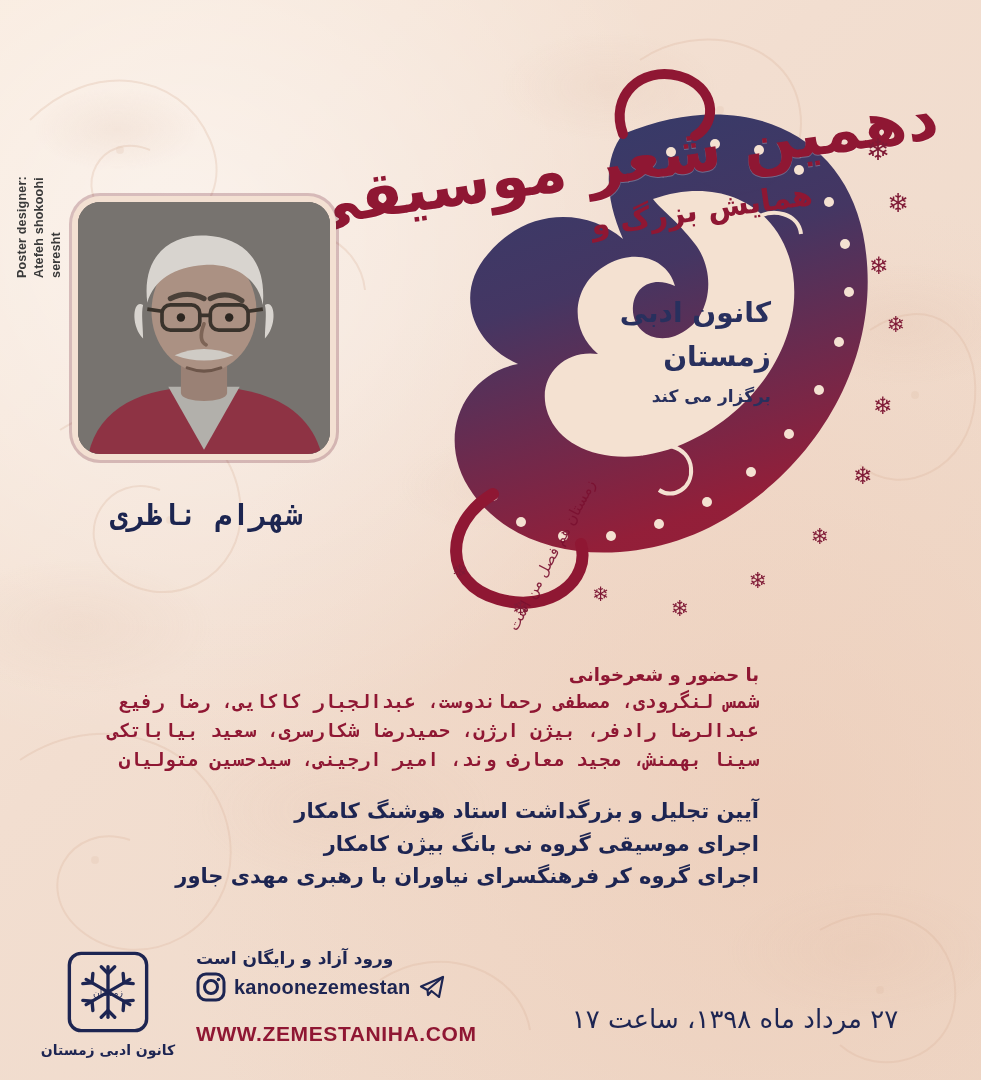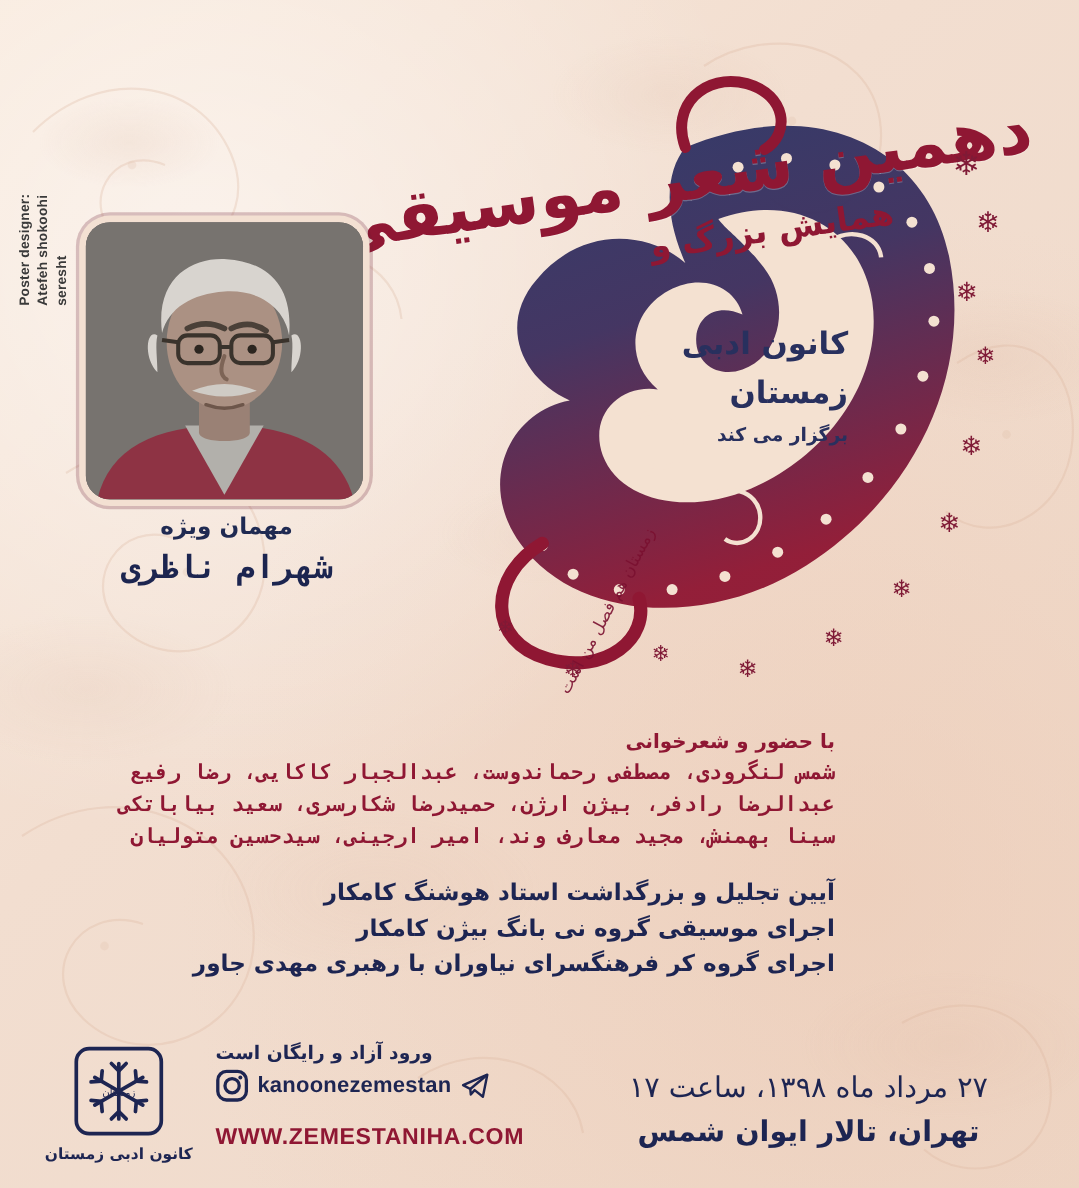--- a/index.html
+++ b/index.html
@@ -452,21 +452,20 @@
 
         <path d="M120,116 q-6,16 2,20" stroke="#7d6456" stroke-width="3.5" fill="none" stroke-linecap="round"></path>
 
         <path d="M92,146 q28,-12 56,0 q-28,10 -56,0 Z" fill="#cfcbc5"></path>
 
         <path d="M104,158 q16,6 32,0" stroke="#6d564a" stroke-width="3" fill="none" stroke-linecap="round"></path>
       </svg>
     </div>
   </div>
 
-  <div class="guest-label">مهمان ویژه</div>
   <div class="guest-name">شهرام ناظری</div>
 
   <div class="credits">
     <div class="lead">با حضور و شعرخوانی</div>
     <div class="poet-line">شمس لنگرودی، مصطفی رحماندوست، عبدالجبار کاکایی، رضا رفیع</div>
     <div class="poet-line">عبدالرضا رادفر، بیژن ارژن، حمیدرضا شکارسری، سعید بیاباتکی</div>
     <div class="poet-line">سینا بهمنش، مجید معارف وند، امیر ارجینی، سیدحسین متولیان</div>
   </div>
 
   <div class="program">
@@ -506,16 +505,15 @@
       <svg class="tg-icon" width="28" height="28" viewBox="0 0 28 28">
         <path d="M3,13.5 L25,4 L21,24 L13.5,18 L10,22 L9.5,17 Z" fill="none" stroke="#1d2552" stroke-width="2.2" stroke-linejoin="round"></path>
         <path d="M9.5,17 L25,4" fill="none" stroke="#1d2552" stroke-width="2.2"></path>
       </svg>
     </div>
     <div class="website">WWW.ZEMESTANIHA.COM</div>
   </div>
 
   <div class="event-info">
     <div class="event-date">۲۷ مرداد ماه ۱۳۹۸، ساعت ۱۷</div>
-    <div class="event-place">تهران، تالار ایوان شمس</div>
   </div>
 
 </div>
 
 </body></html>

